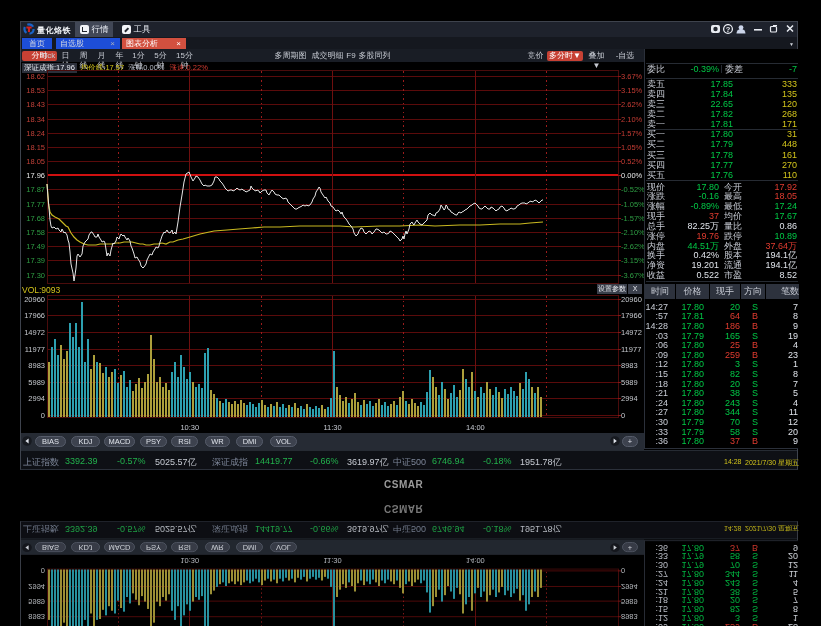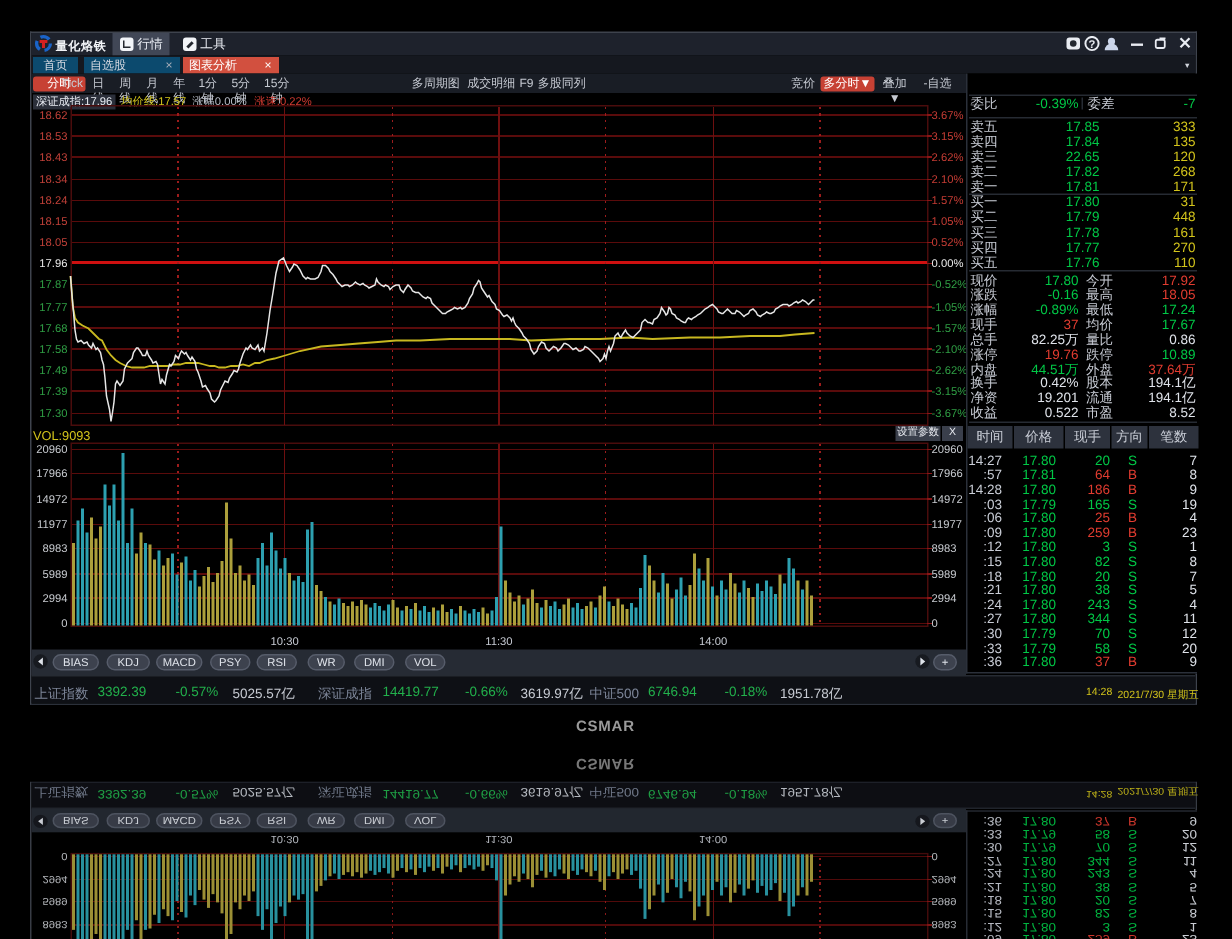--- a/index.html
+++ b/index.html
@@ -5,21 +5,21 @@
 .scene{position:absolute;left:0;top:0;width:821px;height:470px;background:#000}
 .app{position:absolute;left:20px;top:21px;width:778px;height:449px;background:#000;border:1px solid #3e434d;border-bottom-color:#2b303a}
 .tbar{position:absolute;left:0;top:0;width:776px;height:15px;background:#1e222c}
 .appname{position:absolute;left:16px;top:3px;font-size:8px;font-weight:bold;color:#f2f4f8;letter-spacing:0.5px}
 .menu{position:absolute;top:0;height:15px;font-size:8.5px;color:#e8ebf2;display:flex;align-items:center;justify-content:center;gap:3px}
 .menu.sel{background:#414756}
 .mic{width:9px;height:9px;background:#f2f4f8;border-radius:2px;display:inline-block;position:relative}
 .micg{position:absolute;left:2px;top:2px;width:5px;height:5px;border-left:1px solid #23272f;border-bottom:1px solid #23272f}
 .micg2{position:absolute;left:2px;top:4px;width:5px;height:1.5px;background:#23272f;transform:rotate(-45deg)}
 .trow{position:absolute;left:0;top:15px;width:776px;height:12px;background:#15181f}
-.tab{position:absolute;top:0.5px;height:11.5px;background:#0c4a6e;color:#d6dae2;font-size:8px;display:flex;align-items:center}
+.tab{position:absolute;top:0.5px;height:11.5px;background:#1d4ed8;color:#d6dae2;font-size:8px;display:flex;align-items:center}
 .tab.red{background:#d2503f;color:#fff}
 .tx{margin-left:auto;margin-right:5px;color:#aab0bb;font-size:8px}
 .tool{position:absolute;left:0;top:27px;width:623px;height:13px;background:#191d25}
 .ti{position:absolute;top:1.5px;height:10px;line-height:10px;text-align:center;font-size:8px;color:#c6cad2}
 .chipr{background:#c74134;color:#fff;border-radius:2px}
 .chead{position:absolute;left:1px;top:41px;height:9px;font-size:7.5px;display:flex;align-items:center}
 .chip{background:#2b2f3a;color:#e8ebf2;padding:0 2px}
 .setb{position:absolute;top:262px;height:10px;background:#3a3f4b;color:#e8eaf0;font-size:7px;text-align:center;line-height:10px}
 .istrip{position:absolute;left:0;top:411px;width:623px;height:17px;background:#262b34}
 .pill{position:absolute;top:3px;height:11px;background:#3d424e;border:1px solid #565c6a;border-radius:6px;color:#dfe3ea;font-size:7.5px;text-align:center;line-height:9px}
@@ -550,21 +550,21 @@
           <span class="lab" style="left:2px">收益</span>
           <span class="w" style="right:80px">0.522</span>
           <span class="lab" style="left:79px">市盈</span>
           <span class="w" style="right:2px">8.52</span>
         </div>
         <div style="position:absolute;left:0;top:235px;width:154px;height:15px">
           <div style="position:absolute;left:0px;width:30px;top:0;height:15px;background:#2d323d;color:#c9cdd6;text-align:center;line-height:15px">时间</div>
           <div style="position:absolute;left:31px;width:33px;top:0;height:15px;background:#2d323d;color:#c9cdd6;text-align:center;line-height:15px">价格</div>
           <div style="position:absolute;left:65px;width:30px;top:0;height:15px;background:#2d323d;color:#c9cdd6;text-align:center;line-height:15px">现手</div>
           <div style="position:absolute;left:96px;width:24px;top:0;height:15px;background:#2d323d;color:#c9cdd6;text-align:center;line-height:15px">方向</div>
-          <div style="position:absolute;left:121px;width:33px;top:0;height:15px;background:#2d323d;color:#c9cdd6;text-align:center;line-height:15px">笔数</div>
+          <div style="position:absolute;left:121px;width:33px;top:0;height:15px;background:#2d323d;color:#c9cdd6;text-align:right;line-height:15px">笔数</div>
         </div>
         <div class="pr" style="top:252.8px">
           <span class="lab" style="right:131px">14:27</span>
           <span class="g" style="right:95px">17.80</span>
           <span class="g" style="right:59px">20</span>
           <span class="g" style="left:107px">S</span>
           <span class="w" style="right:1px">7</span>
         </div>
         <div class="pr" style="top:262.4px">
           <span class="lab" style="right:131px">:57</span>

